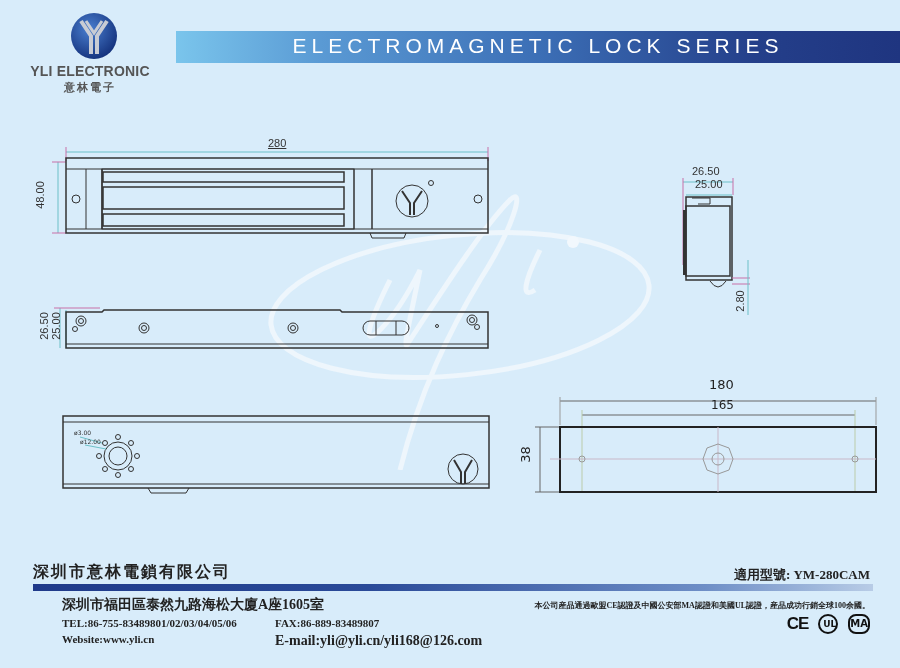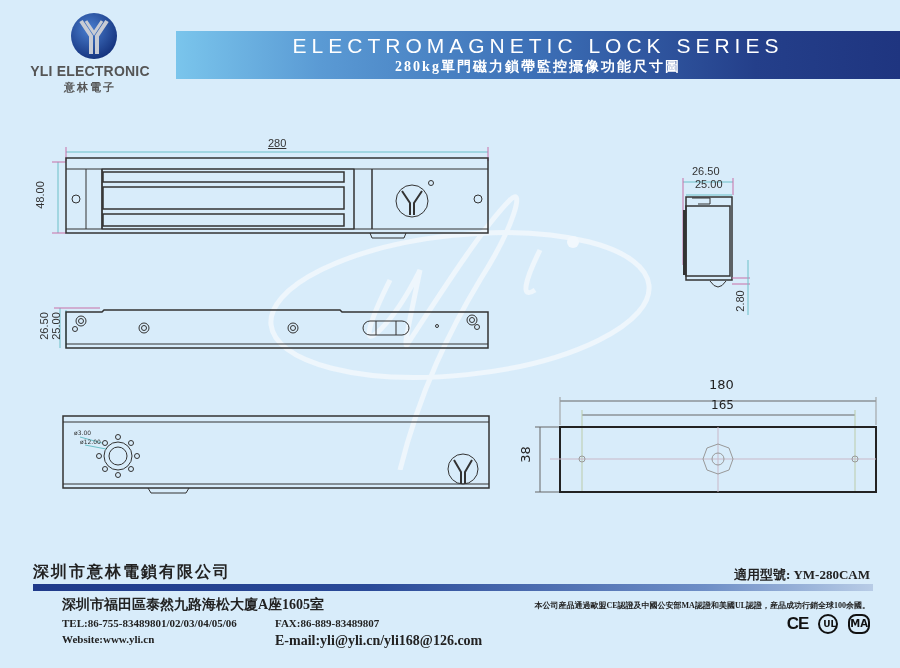--- a/index.html
+++ b/index.html
@@ -1,20 +1,20 @@
 <!DOCTYPE html>
 <html><head>
 <meta charset="utf-8">
 <style>
   html, body { margin:0; padding:0; }
   body { width:900px; height:668px; background:#d8ecfa; position:relative; overflow:hidden; font-family:"DejaVu Sans", sans-serif; }
   .abs { position:absolute; }
   #logo-text { left:20px; top:63px; width:140px; text-align:center; font-family:"Liberation Sans", sans-serif; font-weight:bold; font-size:14px; color:#555; letter-spacing:0.2px; }
   #logo-cn { left:20px; top:80px; width:140px; text-align:center; font-size:11px; color:#555; font-weight:bold; letter-spacing:2px; }
-  #banner { left:176px; top:31px; width:724px; height:48px; background:linear-gradient(90deg,#7ac5ec 0%,#5a9ad4 20%,#3c6fb6 50%,#243f8a 80%,#1f3580 100%); }
+  #banner { left:176px; top:31px; width:724px; height:32px; background:linear-gradient(90deg,#7ac5ec 0%,#5a9ad4 20%,#3c6fb6 50%,#243f8a 80%,#1f3580 100%); }
   #banner-title { left:0; top:3px; width:100%; text-align:center; font-family:"Liberation Sans", sans-serif; font-size:21px; letter-spacing:5px; color:#fff; }
   #banner-sub { left:0; top:27px; width:100%; text-align:center; font-family:"Liberation Serif", serif; font-weight:bold; font-size:14px; letter-spacing:2px; color:#fff; }
   .dim { font-family:"Liberation Sans", sans-serif; font-size:11px; color:#333; }
   #company-name { left:33px; top:562px; font-size:16px; font-weight:bold; color:#222; letter-spacing:2px; }
   #model { right:30px; top:566px; font-family:"Liberation Serif", serif; font-size:13px; font-weight:bold; color:#222; }
   #divider { left:33px; top:584px; width:840px; height:7px; background:linear-gradient(90deg,#1f3a8a 0%,#2a4a98 40%,#6e8ec6 80%,#b8cce6 100%); }
   .foot { font-family:"Liberation Serif", serif; font-weight:bold; color:#222;margin-left:29px; }
   #address { left:33px; top:596px; font-size:14px; }
   #tel { left:33px; top:617px; font-size:11px; }
   #fax { left:246px; top:617px; font-size:11px; }
@@ -37,21 +37,20 @@
     <circle cx="24" cy="24" r="23" fill="url(#lg)"></circle>
     <path d="M11 9 L21 24 L21 42 M37 9 L27 24 L27 42" stroke="#c9ccd4" stroke-width="4" fill="none"></path>
     <path d="M16 9 L24 21 L32 9" stroke="#c9ccd4" stroke-width="3" fill="none"></path>
   </svg>
 </div>
 <div id="logo-text" class="abs">YLI ELECTRONIC</div>
 <div id="logo-cn" class="abs">意林電子</div>
 
 <div id="banner" class="abs">
   <div id="banner-title" class="abs">ELECTROMAGNETIC LOCK SERIES</div>
-  <div id="banner-sub" class="abs">280kg單門磁力鎖帶監控攝像功能尺寸圖</div>
 </div>
 
 <svg class="abs" style="left:250px;top:170px;" width="420" height="300" viewBox="0 0 420 300">
   <g fill="none" stroke="#f2f8fd" stroke-width="5" opacity="0.85">
     <ellipse cx="210" cy="135" rx="190" ry="70" transform="rotate(-6 210 135)"></ellipse>
     <path d="M140 110 C120 150,110 180,130 160 C150 140,165 110,170 100 C160 150,150 190,160 170 C180 140,230 60,260 30 C275 15,265 55,230 110 C200 160,170 220,150 300"></path>
     <path d="M290 80 C275 110,270 130,285 120"></path>
   </g>
   <circle cx="323" cy="72" r="6" fill="#f2f8fd"></circle>
 </svg>

